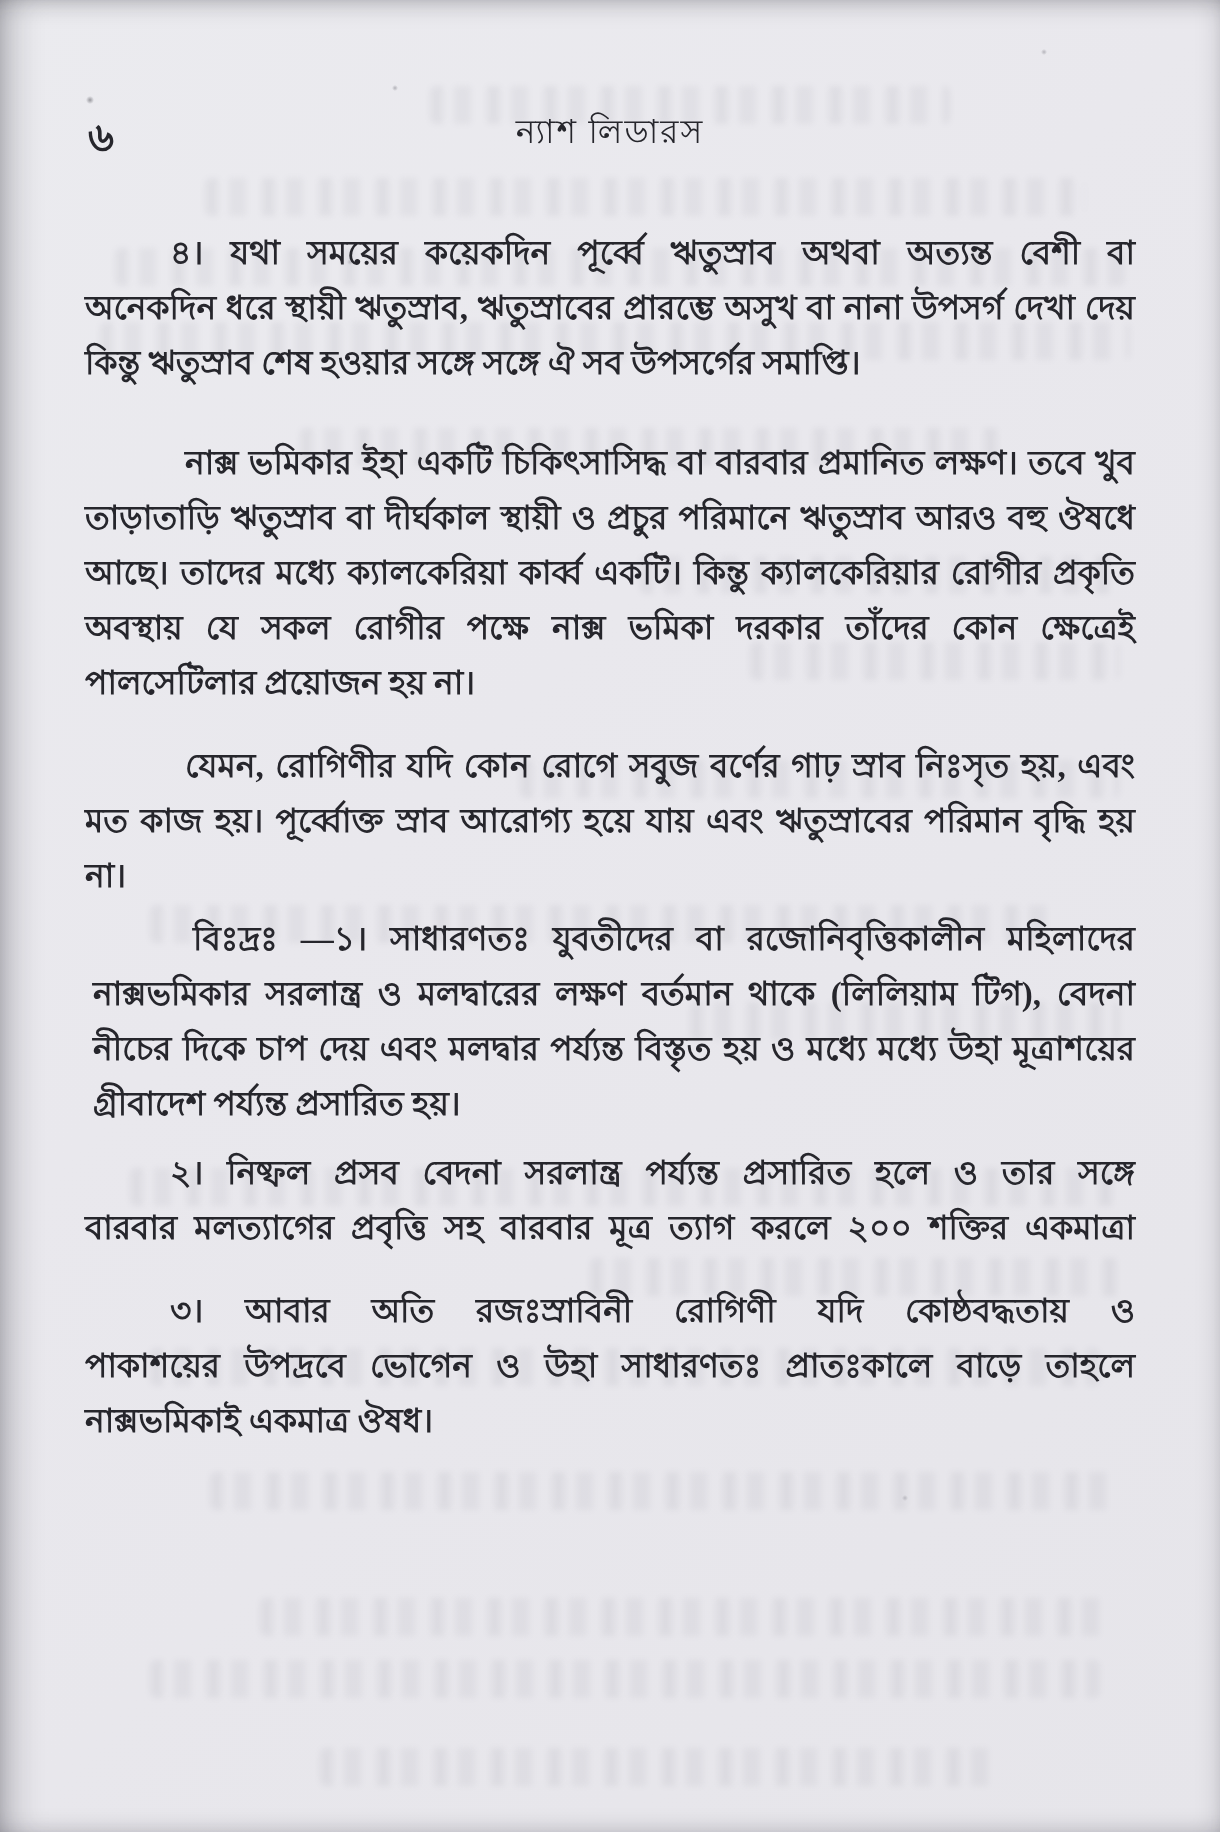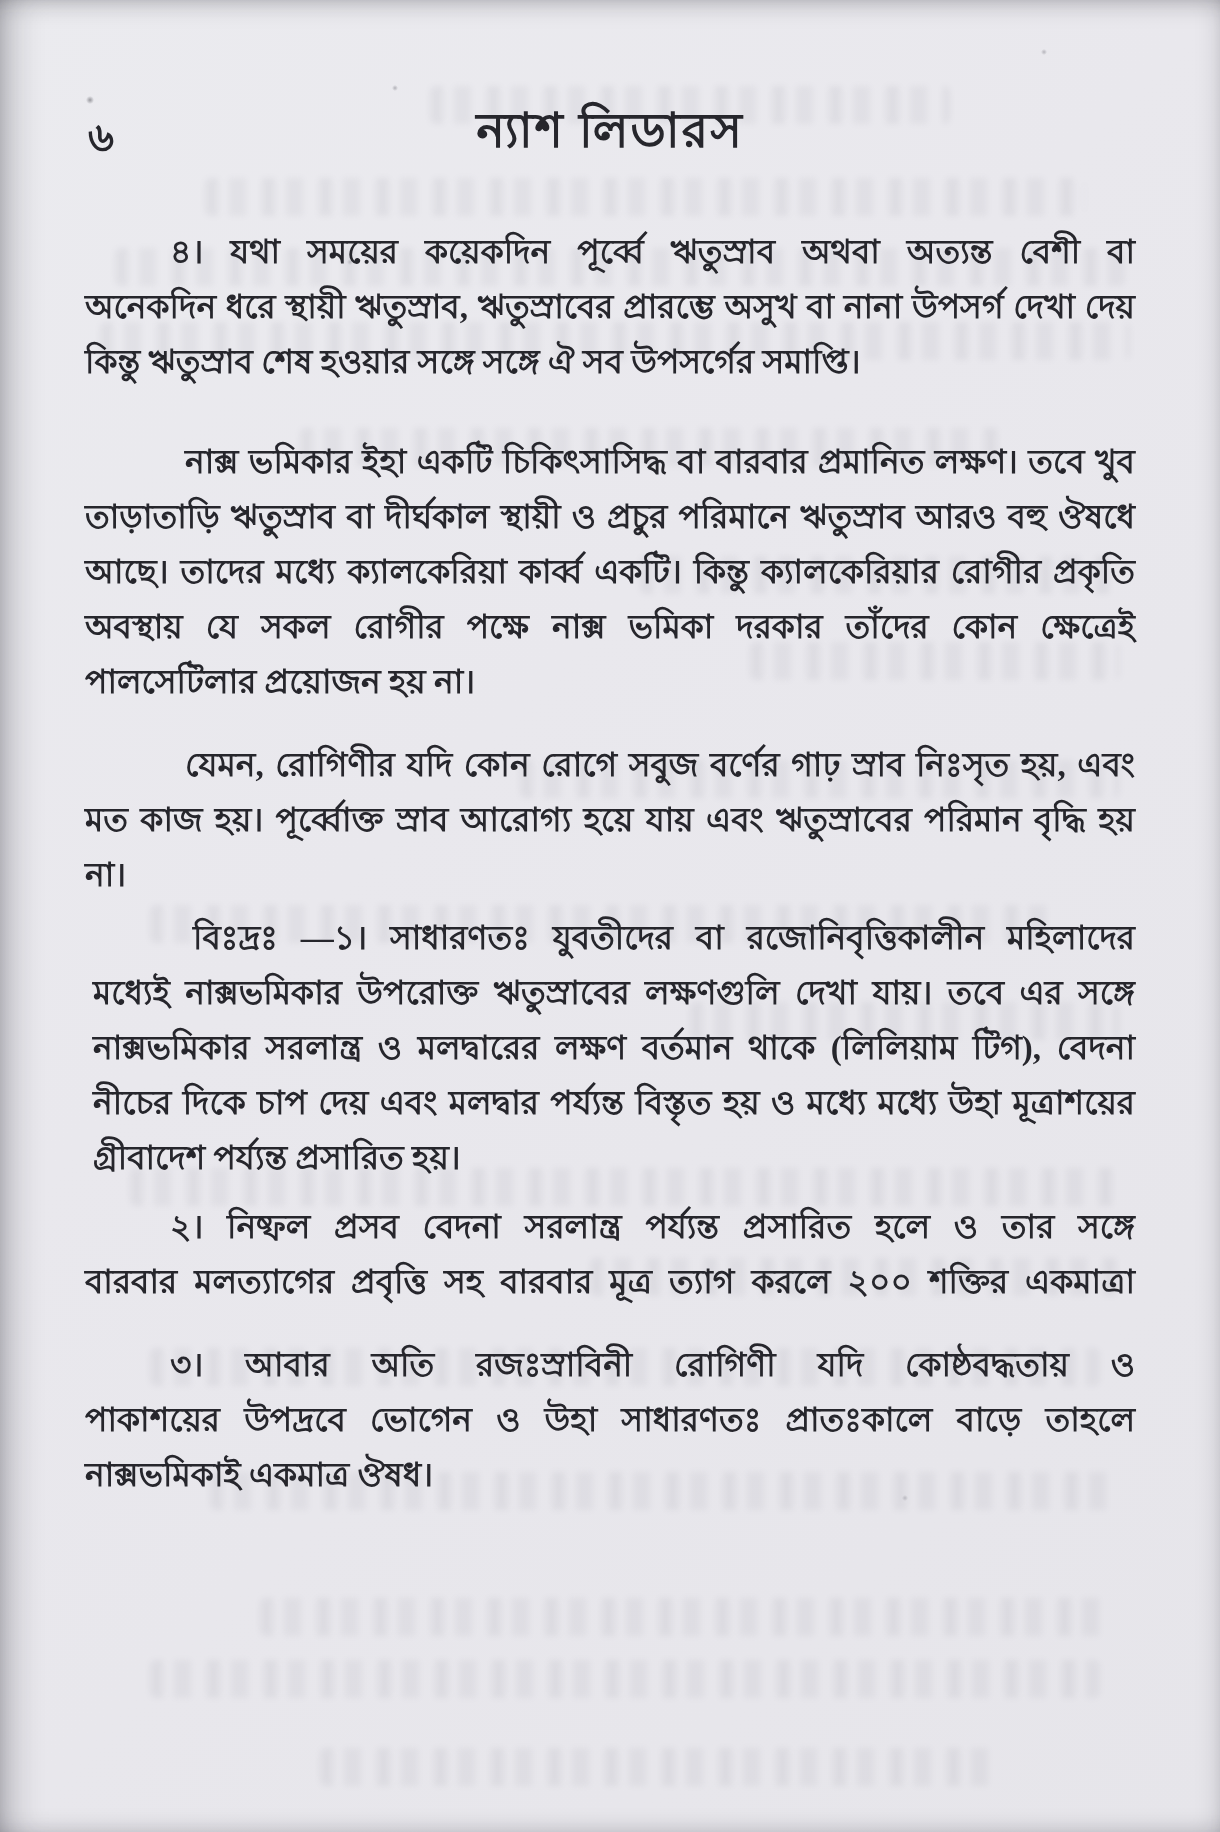--- a/index.html
+++ b/index.html
@@ -51,23 +51,23 @@
   }
   .page-number {
     position: absolute;
     left: 88px;
     top: 106px;
     font-size: 40px;
     font-weight: 700;
   }
   .book-title {
     display: inline-block;
-    margin: 0;
-    font-size: 48px;
-    font-weight: 700;
+    margin: 12px;
+    font-size: 33px;
+    font-weight: 400;
     letter-spacing: 2px;
   }
 
   .body-text {
     position: relative;
     margin: 52px 85px 0 85px;
     font-size: 33px;
     font-weight: 700;
     line-height: 55px;
     z-index: 2;
@@ -128,21 +128,20 @@
       <span class="line end">পালসেটিলার প্রয়োজন হয় না।</span>
     </p>
 
     <p class="para gap-lg">
       <span class="line fill indent-md">যেমন, রোগিণীর যদি কোন রোগে সবুজ বর্ণের গাঢ় স্রাব নিঃসৃত হয়, এবং</span>
       <span class="line fill">মত কাজ হয়। পূর্ব্বোক্ত স্রাব আরোগ্য হয়ে যায় এবং ঋতুস্রাবের পরিমান বৃদ্ধি হয় না।</span>
     </p>
 
     <p class="para gap-sm">
       <span class="line fill indent-md">বিঃদ্রঃ —১।  সাধারণতঃ যুবতীদের বা রজোনিবৃত্তিকালীন মহিলাদের</span>
-      <span class="line fill">মধ্যেই নাক্সভমিকার উপরোক্ত ঋতুস্রাবের লক্ষণগুলি দেখা যায়। তবে এর সঙ্গে</span>
       <span class="line fill">নাক্সভমিকার সরলান্ত্র ও মলদ্বারের লক্ষণ বর্তমান থাকে (লিলিয়াম টিগ), বেদনা</span>
       <span class="line fill">নীচের দিকে চাপ দেয় এবং মলদ্বার পর্য্যন্ত বিস্তৃত হয় ও মধ্যে মধ্যে উহা মূত্রাশয়ের</span>
       <span class="line end">গ্রীবাদেশ পর্য্যন্ত প্রসারিত হয়।</span>
     </p>
 
     <p class="para gap-md">
       <span class="line fill indent-sm">২।  নিষ্ফল প্রসব বেদনা সরলান্ত্র পর্য্যন্ত প্রসারিত হলে ও তার সঙ্গে</span>
       <span class="line fill">বারবার মলত্যাগের প্রবৃত্তি সহ বারবার মূত্র ত্যাগ করলে ২০০ শক্তির একমাত্রা</span>
     </p>
 

